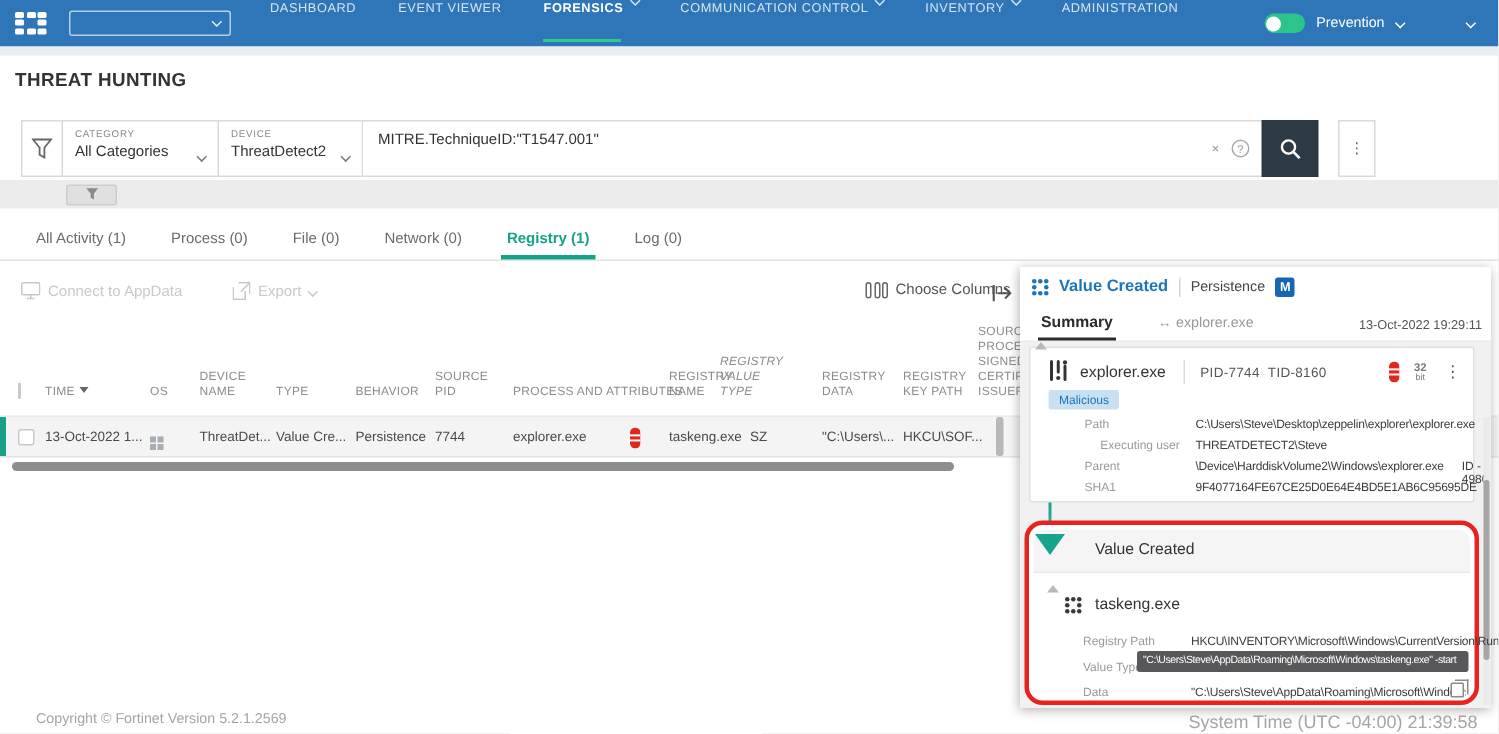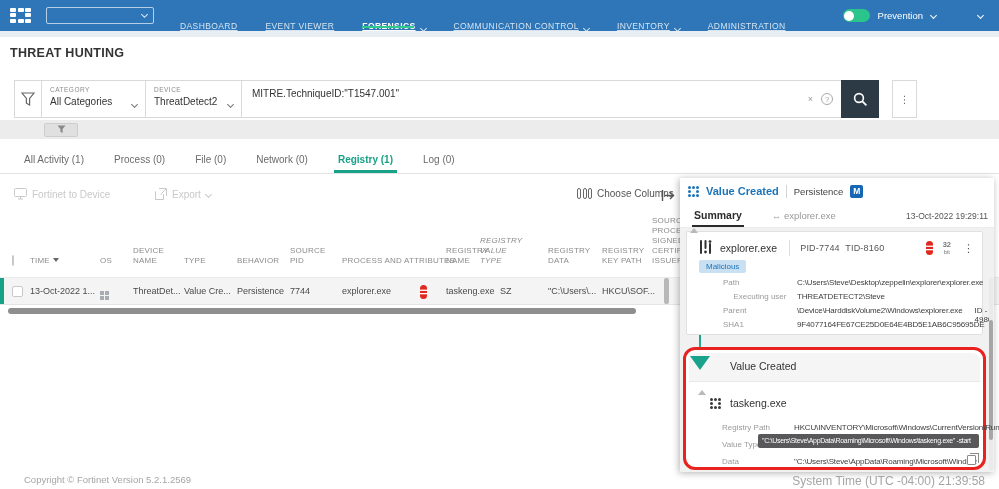--- a/index.html
+++ b/index.html
@@ -10,21 +10,21 @@
   }
   
   .nav { position:absolute; left:0; top:0; width:100%; height:31px; background:#2e76b8; display:flex; align-items:center; }
   .logo { width:22px; height:16px; margin-left:10px; display:grid; grid-template-columns:6px 6px 6px; grid-template-rows:4px 4px 4px; gap:1.5px; }
   .logo span { background:#fff; border-radius:1px; }
   .logo span.hole { background:transparent; }
   .nav-select { width:108px; height:17px; border:1px solid rgba(255,255,255,.65); margin-left:14px; border-radius:2px; position:relative; }
   .nav-select .chev { position:absolute; right:6px; top:4px; border-color:rgba(255,255,255,.85); }
   .chev { display:inline-block; width:5px; height:5px; border-right:1.4px solid #fff; border-bottom:1.4px solid #fff; transform:rotate(45deg); }
   .nav-menu { display:flex; align-items:center; margin-left:26px; gap:28px; }
-  .nav-item { position:relative; font-size:8.5px; letter-spacing:.4px; color:rgba(255,255,255,.8); cursor:pointer; display:flex; align-items:flex-end; gap:5px; height:31px;text-decoration:underline; }
+  .nav-item { position:relative; font-size:8.5px; letter-spacing:.4px; color:rgba(255,255,255,.8); cursor:pointer; display:flex; align-items:flex-start; gap:5px; height:31px; }
   .nav-item .chev { border-color:rgba(255,255,255,.8); margin-top:-2px; }
   .nav-item.active { color:#fff; font-weight:bold; }
   .nav-item.active::after { content:""; position:absolute; left:0; bottom:3px; width:52px; height:2.5px; background:#2fc98c; }
   .nav-right { margin-left:auto; display:flex; align-items:center; margin-right:16px; gap:8px; }
   .toggle { width:27px; height:13px; border-radius:7px; background:#2bc48a; position:relative; cursor:pointer; }
   .toggle::after { content:""; position:absolute; left:1.5px; top:1.5px; width:10px; height:10px; border-radius:50%; background:#fff; }
   .mode-label { font-size:9.5px; color:#fff; }
   .nav-far-chev { margin-left:34px; }
   .nav-substrip { position:absolute; left:0; top:31px; width:100%; height:6px; background:#e9eef2; }
 
@@ -248,21 +248,21 @@
     <div class="tab">Log (0)</div>
   </div>
 
   <div class="toolbar">
     <div class="tb-item tb-disabled tb-connect">
       <svg width="13" height="12" viewBox="0 0 13 12">
           <rect x="0.5" y="0.5" width="12" height="8" rx="1" fill="none" stroke="#c9c9c9"></rect>
           <line x1="4" y1="11" x2="9" y2="11" stroke="#c9c9c9"></line>
           <line x1="6.5" y1="8.5" x2="6.5" y2="11" stroke="#c9c9c9"></line>
         </svg>
-      <span>Fortinet to Device</span>
+      <span>Connect to AppData</span>
     </div>
     <div class="tb-item tb-disabled tb-export">
       <svg width="12" height="12" viewBox="0 0 12 12">
           <path d="M0.5 3.5 V11.5 H8.5 V6" fill="none" stroke="#c9c9c9"></path>
           <path d="M4 0.5 H11.5 V8" fill="none" stroke="#c9c9c9"></path>
           <line x1="11" y1="1" x2="5.5" y2="6.5" stroke="#c9c9c9"></line>
         </svg>
       <span>Export</span>
       <span class="chev" style="border-color:#c9c9c9"></span>
     </div>

